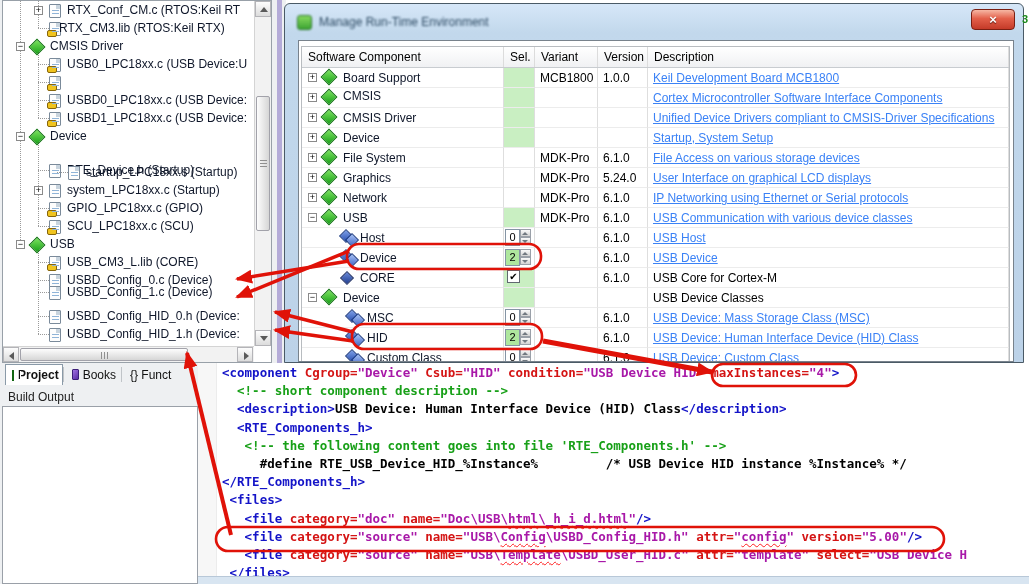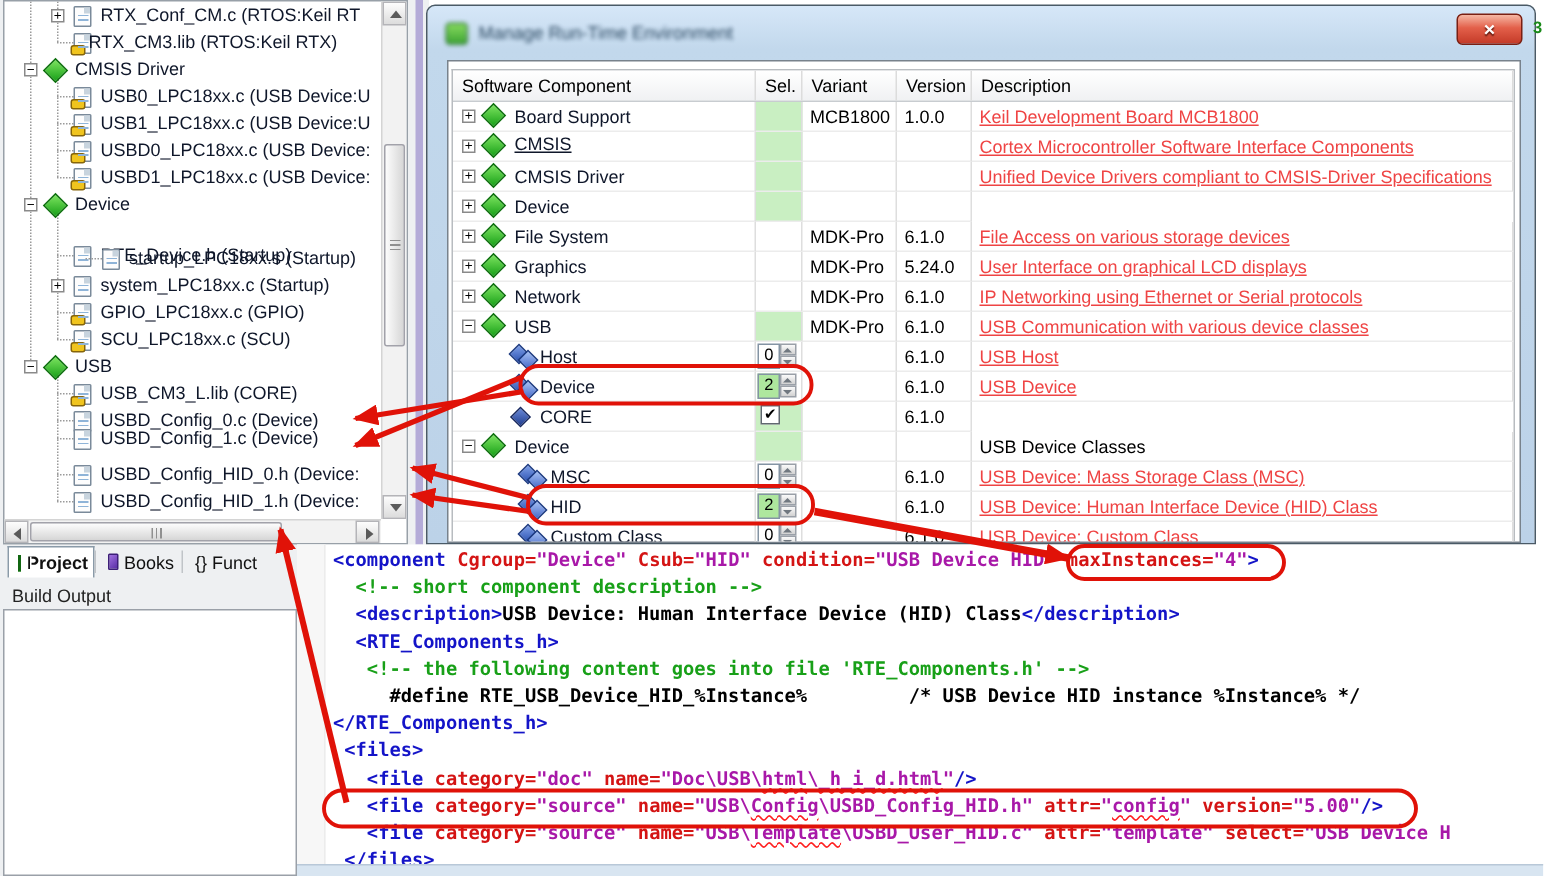--- a/index.html
+++ b/index.html
@@ -63,21 +63,21 @@
   #dlg-title{font-size:12px;color:#16344e;white-space:nowrap;}
   #dlg-close{right:8px;top:5px;width:44px;height:21px;border-radius:4px;background:linear-gradient(180deg,#f6b7a4 0%,#e3604a 45%,#c43a28 100%);border:1px solid #7a1f12;box-sizing:border-box;color:#fff;font-weight:bold;font-size:13px;text-align:center;line-height:19px;text-shadow:0 1px 1px #5a150c;}
   #dlg-client{left:13px;right:9px;top:36px;bottom:0;background:#fff;border:1px solid #78828c;box-sizing:border-box;}
   #rte-table{position:absolute;left:2px;top:5px;right:3px;bottom:0;border:1px solid #b8bcc0;border-bottom:none;box-sizing:border-box;overflow:hidden;font-size:12px;}
   .rte-hdr,.rte-row{display:grid;grid-template-columns:202px 31px 63px 50px auto;height:20px;}
   .rte-hdr{background:linear-gradient(180deg,#ffffff,#f0f1f3);border-bottom:1px solid #c8ccd0;}
   .rte-hdr div{padding:3px 0 0 6px;color:#000;border-right:1px solid #dcdcdc;overflow:hidden;white-space:nowrap;}
   .cell{position:relative;border-right:1px solid #dedede;border-bottom:1px solid #ececec;overflow:hidden;white-space:nowrap;box-sizing:border-box;}
   .cell.pad{padding:3px 0 0 5px;}
   .sel-green{background:#c9efc2;}
-  .rte-link{color:#ef4444;text-decoration:underline;cursor:pointer;text-align:center;}
+  .rte-link{color:#3b82f6;text-decoration:underline;cursor:pointer;text-align:center;}
   .spin{position:absolute;left:1px;top:1px;width:28px;height:17px;}
   .spin-val{position:absolute;left:0;top:0;width:15px;height:17px;border:1px solid #8494a4;box-sizing:border-box;text-align:center;line-height:15px;font-size:11px;background:#fff;}
   .spin-val.hl{background:#aee79e;}
   .spin-btn{position:absolute;left:15px;width:11px;height:8px;background:linear-gradient(180deg,#fafafa,#d2d2d2);border:1px solid #9aa0a8;box-sizing:border-box;}
   .spin-btn .tri-up{left:1px;top:2px;border-left:3px solid transparent;border-right:3px solid transparent;border-bottom:3px solid #707880;}
   .spin-btn .tri-down{left:1px;top:2px;border-left:3px solid transparent;border-right:3px solid transparent;border-top:3px solid #707880;}
   .chk{position:absolute;left:3px;top:2px;width:13px;height:13px;background:#fff;border:1px solid #606870;box-sizing:border-box;font-size:10px;line-height:11px;text-align:center;color:#000;}
 
   
   #code-panel{left:198px;top:363px;width:831px;height:221px;background:#fff;}
@@ -129,21 +129,20 @@
           <span class="ic ic-file-locked" style="left: 46px;">
             <span class="key"></span>
           </span>
           <span class="tlabel" style="left: 64px;">USB0_LPC18xx.c (USB Device:U</span>
         </div>
         <div class="trow" style="top: 73px;">
           <div class="hstub" style="left: 35px; top: 8px; width: 11px;"></div>
           <span class="ic ic-file-locked" style="left: 46px;">
             <span class="key"></span>
           </span>
-          <span class="tlabel" style="left: 64px;">USB1_LPC18xx.c (USB Device:U</span>
         </div>
         <div class="trow" style="top: 91px;">
           <div class="hstub" style="left: 35px; top: 8px; width: 11px;"></div>
           <span class="ic ic-file-locked" style="left: 46px;">
             <span class="key"></span>
           </span>
           <span class="tlabel" style="left: 64px;">USBD0_LPC18xx.c (USB Device:</span>
         </div>
         <div class="trow" style="top: 109px;">
           <div class="hstub" style="left: 35px; top: 8px; width: 11px;"></div>
@@ -285,21 +284,21 @@
               </div>
               <div class="cell sel-green"></div>
               <div class="cell pad">MCB1800</div>
               <div class="cell pad">1.0.0</div>
               <div class="cell pad"><span class="rte-link">Keil Development Board MCB1800</span></div>
             </div>
             <div class="rte-row">
               <div class="cell">
                 <span class="expander" style="left: 6px; top: 5px;">+</span>
                 <span class="ic ic-component-group" style="left: 21px;"></span>
-                <span class="tlabel" style="left: 41px; top: 1px; text-decoration: underline;">CMSIS</span>
+                <span class="tlabel" style="left: 41px; top: 1px;">CMSIS</span>
               </div>
               <div class="cell sel-green"></div>
               <div class="cell pad"></div>
               <div class="cell pad"></div>
               <div class="cell pad"><span class="rte-link">Cortex Microcontroller Software Interface Components</span></div>
             </div>
             <div class="rte-row">
               <div class="cell">
                 <span class="expander" style="left: 6px; top: 5px;">+</span>
                 <span class="ic ic-component-group" style="left: 21px;"></span>
@@ -312,20 +311,21 @@
             </div>
             <div class="rte-row">
               <div class="cell">
                 <span class="expander" style="left: 6px; top: 5px;">+</span>
                 <span class="ic ic-component-group" style="left: 21px;"></span>
                 <span class="tlabel" style="left: 41px; top: 3px;">Device</span>
               </div>
               <div class="cell sel-green"></div>
               <div class="cell pad"></div>
               <div class="cell pad"></div>
+              <div class="cell pad"><span class="rte-link">Startup, System Setup</span></div>
             </div>
             <div class="rte-row">
               <div class="cell">
                 <span class="expander" style="left: 6px; top: 5px;">+</span>
                 <span class="ic ic-component-group" style="left: 21px;"></span>
                 <span class="tlabel" style="left: 41px; top: 3px;">File System</span>
               </div>
               <div class="cell"></div>
               <div class="cell pad">MDK-Pro</div>
               <div class="cell pad">6.1.0</div>
@@ -407,20 +407,21 @@
             <div class="rte-row">
               <div class="cell">
                 <span class="ic ic-component-single" style="left: 39px;"></span>
                 <span class="tlabel" style="left: 58px; top: 3px;">CORE</span>
               </div>
               <div class="cell sel-green">
                 <div class="chk">✔</div>
               </div>
               <div class="cell pad"></div>
               <div class="cell pad">6.1.0</div>
+              <div class="cell pad"><span>USB Core for Cortex-M</span></div>
             </div>
             <div class="rte-row">
               <div class="cell">
                 <span class="expander" style="left: 6px; top: 5px;">−</span>
                 <span class="ic ic-component-group" style="left: 21px;"></span>
                 <span class="tlabel" style="left: 41px; top: 3px;">Device</span>
               </div>
               <div class="cell sel-green"></div>
               <div class="cell pad"></div>
               <div class="cell pad"></div>

